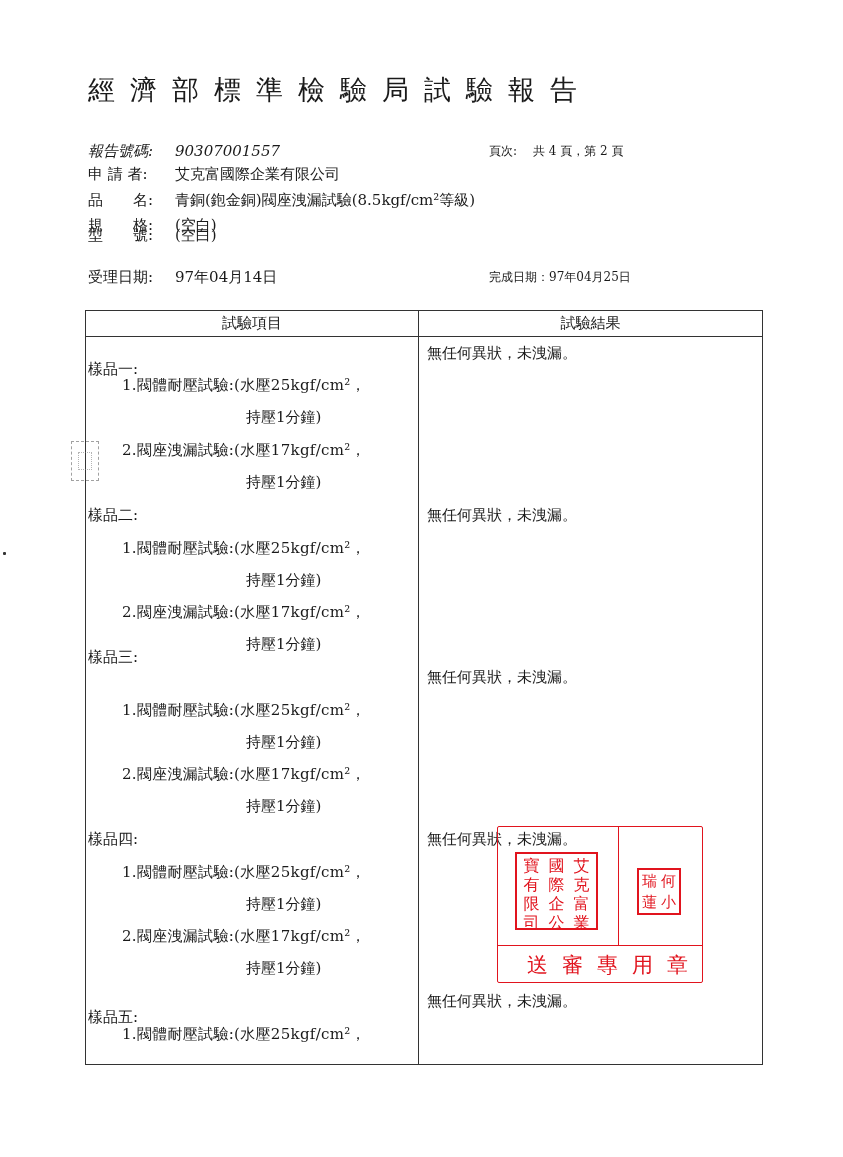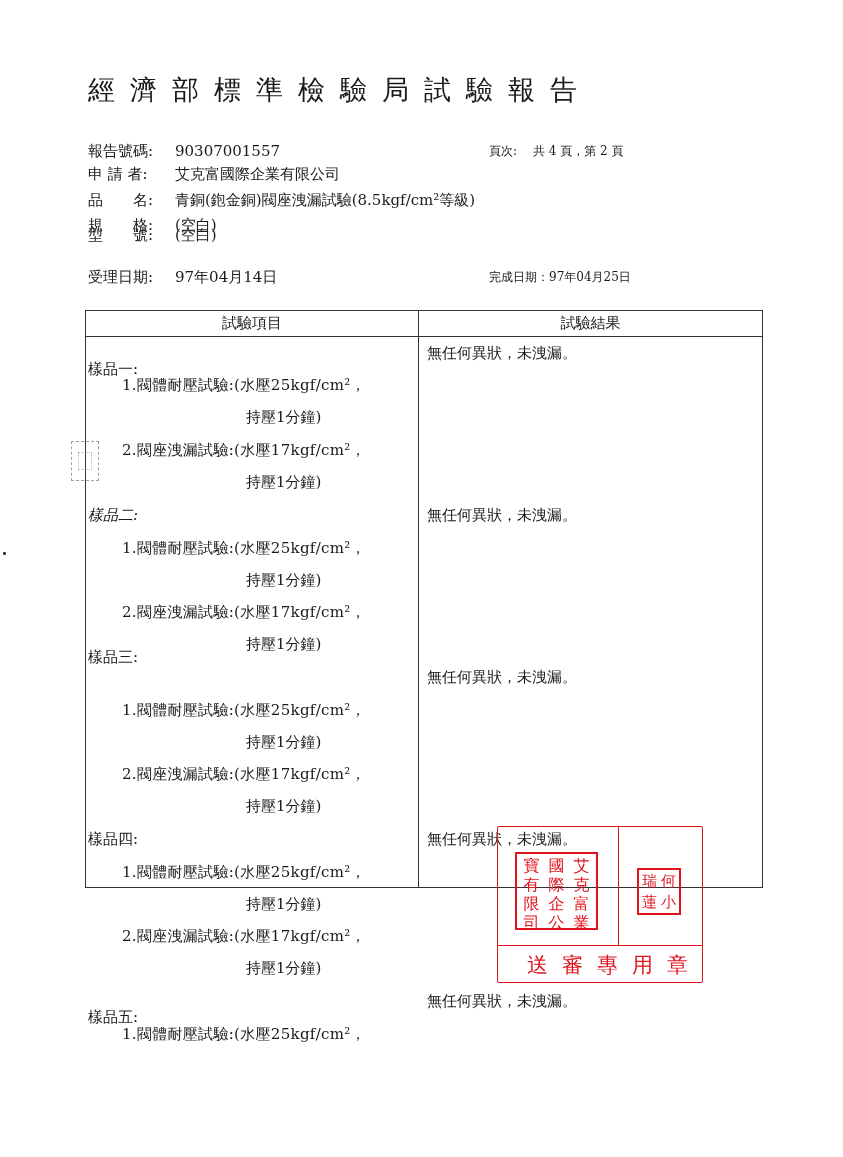--- a/index.html
+++ b/index.html
@@ -12,21 +12,21 @@
     position: absolute; left: 88px; top: 72px;
     font-size: 27px; letter-spacing: 15px; font-weight: normal;
     font-family: "DejaVu Sans", sans-serif;
   }
   .meta-row { position: absolute; left: 88px; font-size: 15px; height: 22px; line-height: 22px; white-space: nowrap; }
   .meta-label { display: inline-block; width: 87px; }
   .meta-value { display: inline-block; }
   .meta-right { position: absolute; font-size: 12px; line-height: 22px; white-space: nowrap; }
 
   .table-box {
-    position: absolute; left: 85px; top: 310px; width: 678px; height: 578px;
+    position: absolute; left: 85px; top: 310px; width: 678px; height: 755px;
     border: 1.5px solid #333; box-sizing: border-box;
   }
   .col-divider { position: absolute; left: 332px; top: 0; bottom: 0; border-left: 1.3px solid #333; }
   .header-row {
     position: absolute; left: 0; right: 0; top: 0; height: 25px;
     border-bottom: 1.3px solid #333; font-size: 15px; line-height: 25px;
   }
   .hdr { position: absolute; top: 0; text-align: center; }
   .hdr-item { left: 0; width: 332px; }
   .hdr-result { left: 333px; width: 343px; }
@@ -73,21 +73,21 @@
   }
   .speck { position: absolute; width: 3px; height: 3px; background: #333; border-radius: 1px; }
 </style>
 </head>
 <body>
 
 <div>
 
   <div class="title">經濟部標準檢驗局試驗報告</div>
 
-  <div class="meta-row" style="top:140px;">
+  <div class="meta-row" style="top:140px;font-style:italic;">
     <span class="meta-label">報告號碼:</span><span class="meta-value">90307001557</span>
   </div>
   <div class="meta-right" style="left:489px; top:140px;">
     <span>頁次:</span>
     <span style="margin-left:12px;">共 4 頁，第 2 頁</span>
   </div>
 
   <div class="meta-row" style="top:163px;">
     <span class="meta-label">申 請 者:</span><span class="meta-value">艾克富國際企業有限公司</span>
   </div>
@@ -117,21 +117,21 @@
     <div>
       <div class="line sample-title" style="top:48px;">樣品一:</div>
       <div class="line result-line" style="top:32px;">無任何異狀，未洩漏。</div>
       <div class="line test-line" style="top:64px;">1.閥體耐壓試驗:(水壓25kgf/cm²，</div>
       <div class="line cont-line" style="top:96px;">持壓1分鐘)</div>
       <div class="line test-line" style="top:129px;">2.閥座洩漏試驗:(水壓17kgf/cm²，</div>
       <div class="line cont-line" style="top:161px;">持壓1分鐘)</div>
     </div>
 
     <div>
-      <div class="line sample-title" style="top:194px;font-style:italic;">樣品二:</div>
+      <div class="line sample-title" style="top:194px;">樣品二:</div>
       <div class="line result-line" style="top:194px;">無任何異狀，未洩漏。</div>
       <div class="line test-line" style="top:227px;">1.閥體耐壓試驗:(水壓25kgf/cm²，</div>
       <div class="line cont-line" style="top:259px;">持壓1分鐘)</div>
       <div class="line test-line" style="top:291px;">2.閥座洩漏試驗:(水壓17kgf/cm²，</div>
       <div class="line cont-line" style="top:323px;">持壓1分鐘)</div>
     </div>
 
     <div>
       <div class="line sample-title" style="top:336px;">樣品三:</div>
       <div class="line result-line" style="top:356px;">無任何異狀，未洩漏。</div>

